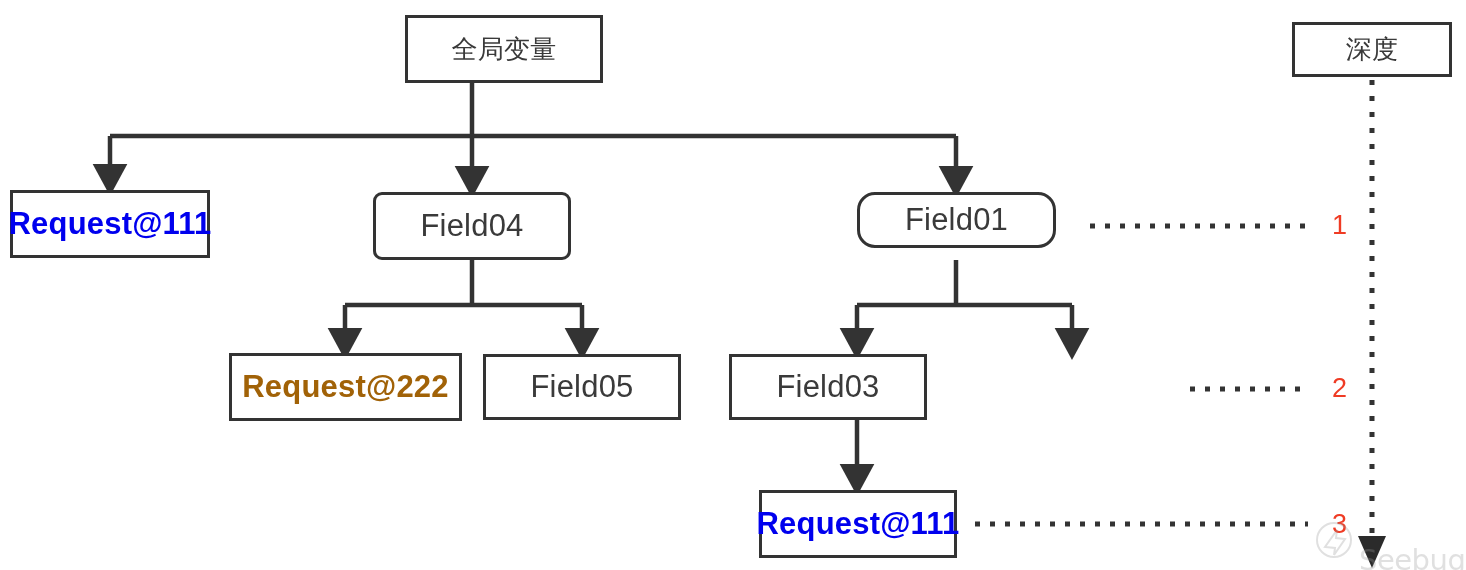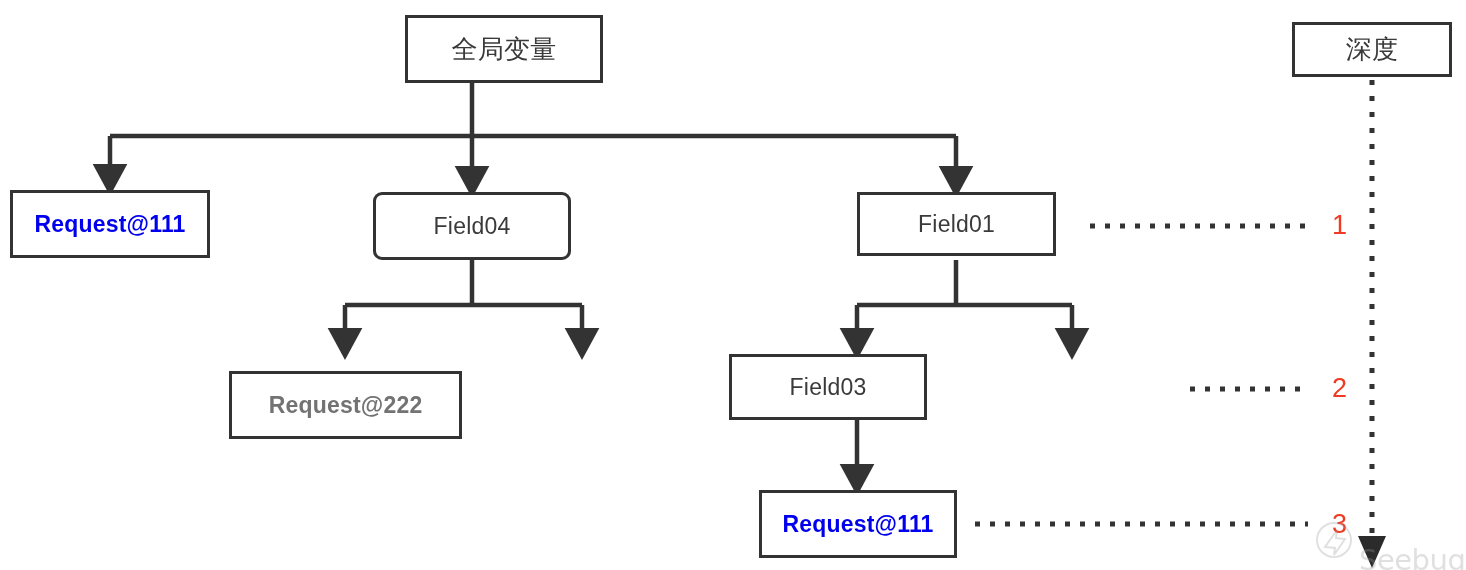--- a/index.html
+++ b/index.html
@@ -24,27 +24,27 @@
     pointer-events: none;
   }
   .node {
     position: absolute;
     box-sizing: border-box;
     border: 3px solid #333333;
     background: #ffffff;
     display: flex;
     align-items: center;
     justify-content: center;
-    font-size: 23px;
+    font-size: 31px;
     color: #3a3a3a;
     letter-spacing: 0.2px;
     white-space: nowrap;
   }
   .node.blue  { color: #0000ee; font-weight: 700; }
-  .node.red   { color: #737373; font-weight: 700; margin-top: 18px; }
+  .node.red   { color: #a16207; font-weight: 700; }
   .node.cjk   { font-size: 26px; color: #3a3a3a; }
   .depth-label {
     position: absolute;
     color: #ef3b24;
     font-size: 27px;
     font-weight: 400;
     line-height: 1;
   }
   
   #watermark {
@@ -113,24 +113,25 @@
       <path d="M975,524 L1308,524"></path>
     </g>
   </svg>
 
   <div class="node cjk" style="left:373px; top:15px; width:198px; height:68px;margin-left:32px;">全局变量</div>
 
   <div class="node blue" style="left:10px; top:190px; width:200px; height:68px;">Request@111</div>
 
   <div class="node" style="left:373px; top:192px; width:198px; height:68px;border-radius:9px;">Field04</div>
 
-  <div class="node" style="left:857px; top:192px; width:199px; height:64px;">Field01</div>
+  <div class="node" style="left:857px; top:192px; width:199px; height:56px;border-radius:18px;">Field01</div>
 
   <div class="node red" style="left:229px; top:353px; width:233px; height:68px;">Request@222</div>
 
+  <div class="node" style="left:483px; top:354px; width:198px; height:66px;">Field05</div>
 
   <div class="node" style="left:729px; top:354px; width:198px; height:66px;">Field03</div>
 
 
   <div class="node blue" style="left:759px; top:490px; width:198px; height:68px;">Request@111</div>
 
   <div class="node cjk" style="left:1292px; top:22px; width:160px; height:55px;font-family:Liberation Serif, serif;">深度</div>
 
   <div class="depth-label" style="left:1332px; top:212px;">1</div>
   <div class="depth-label" style="left:1332px; top:375px;">2</div>

